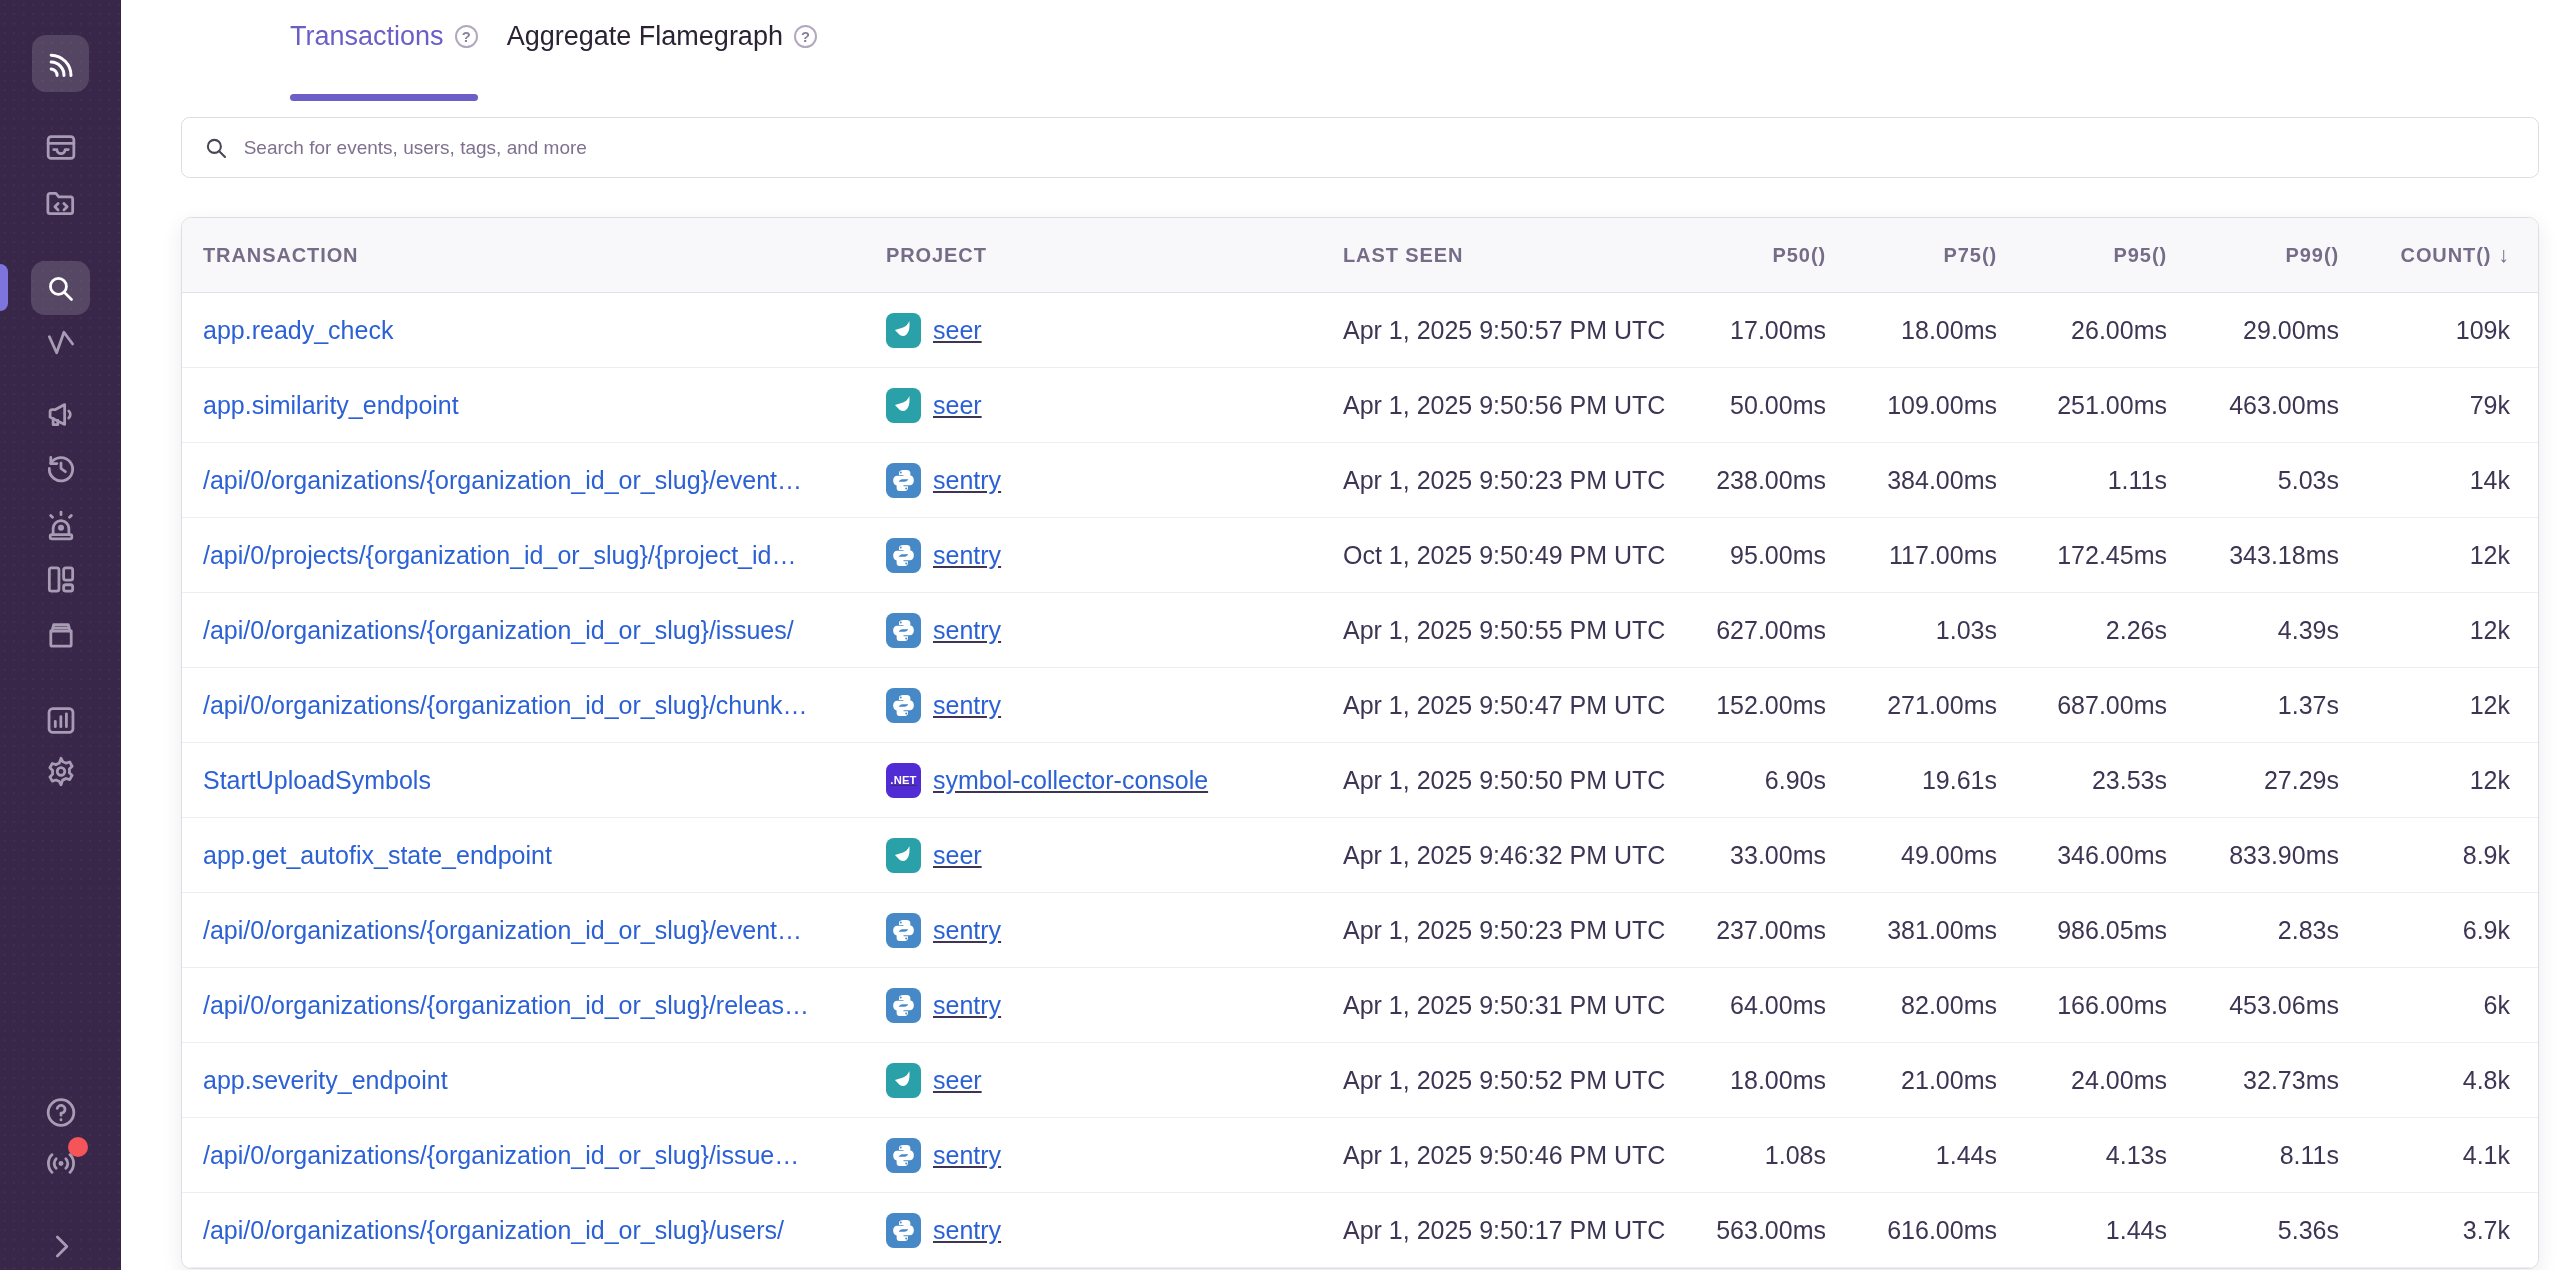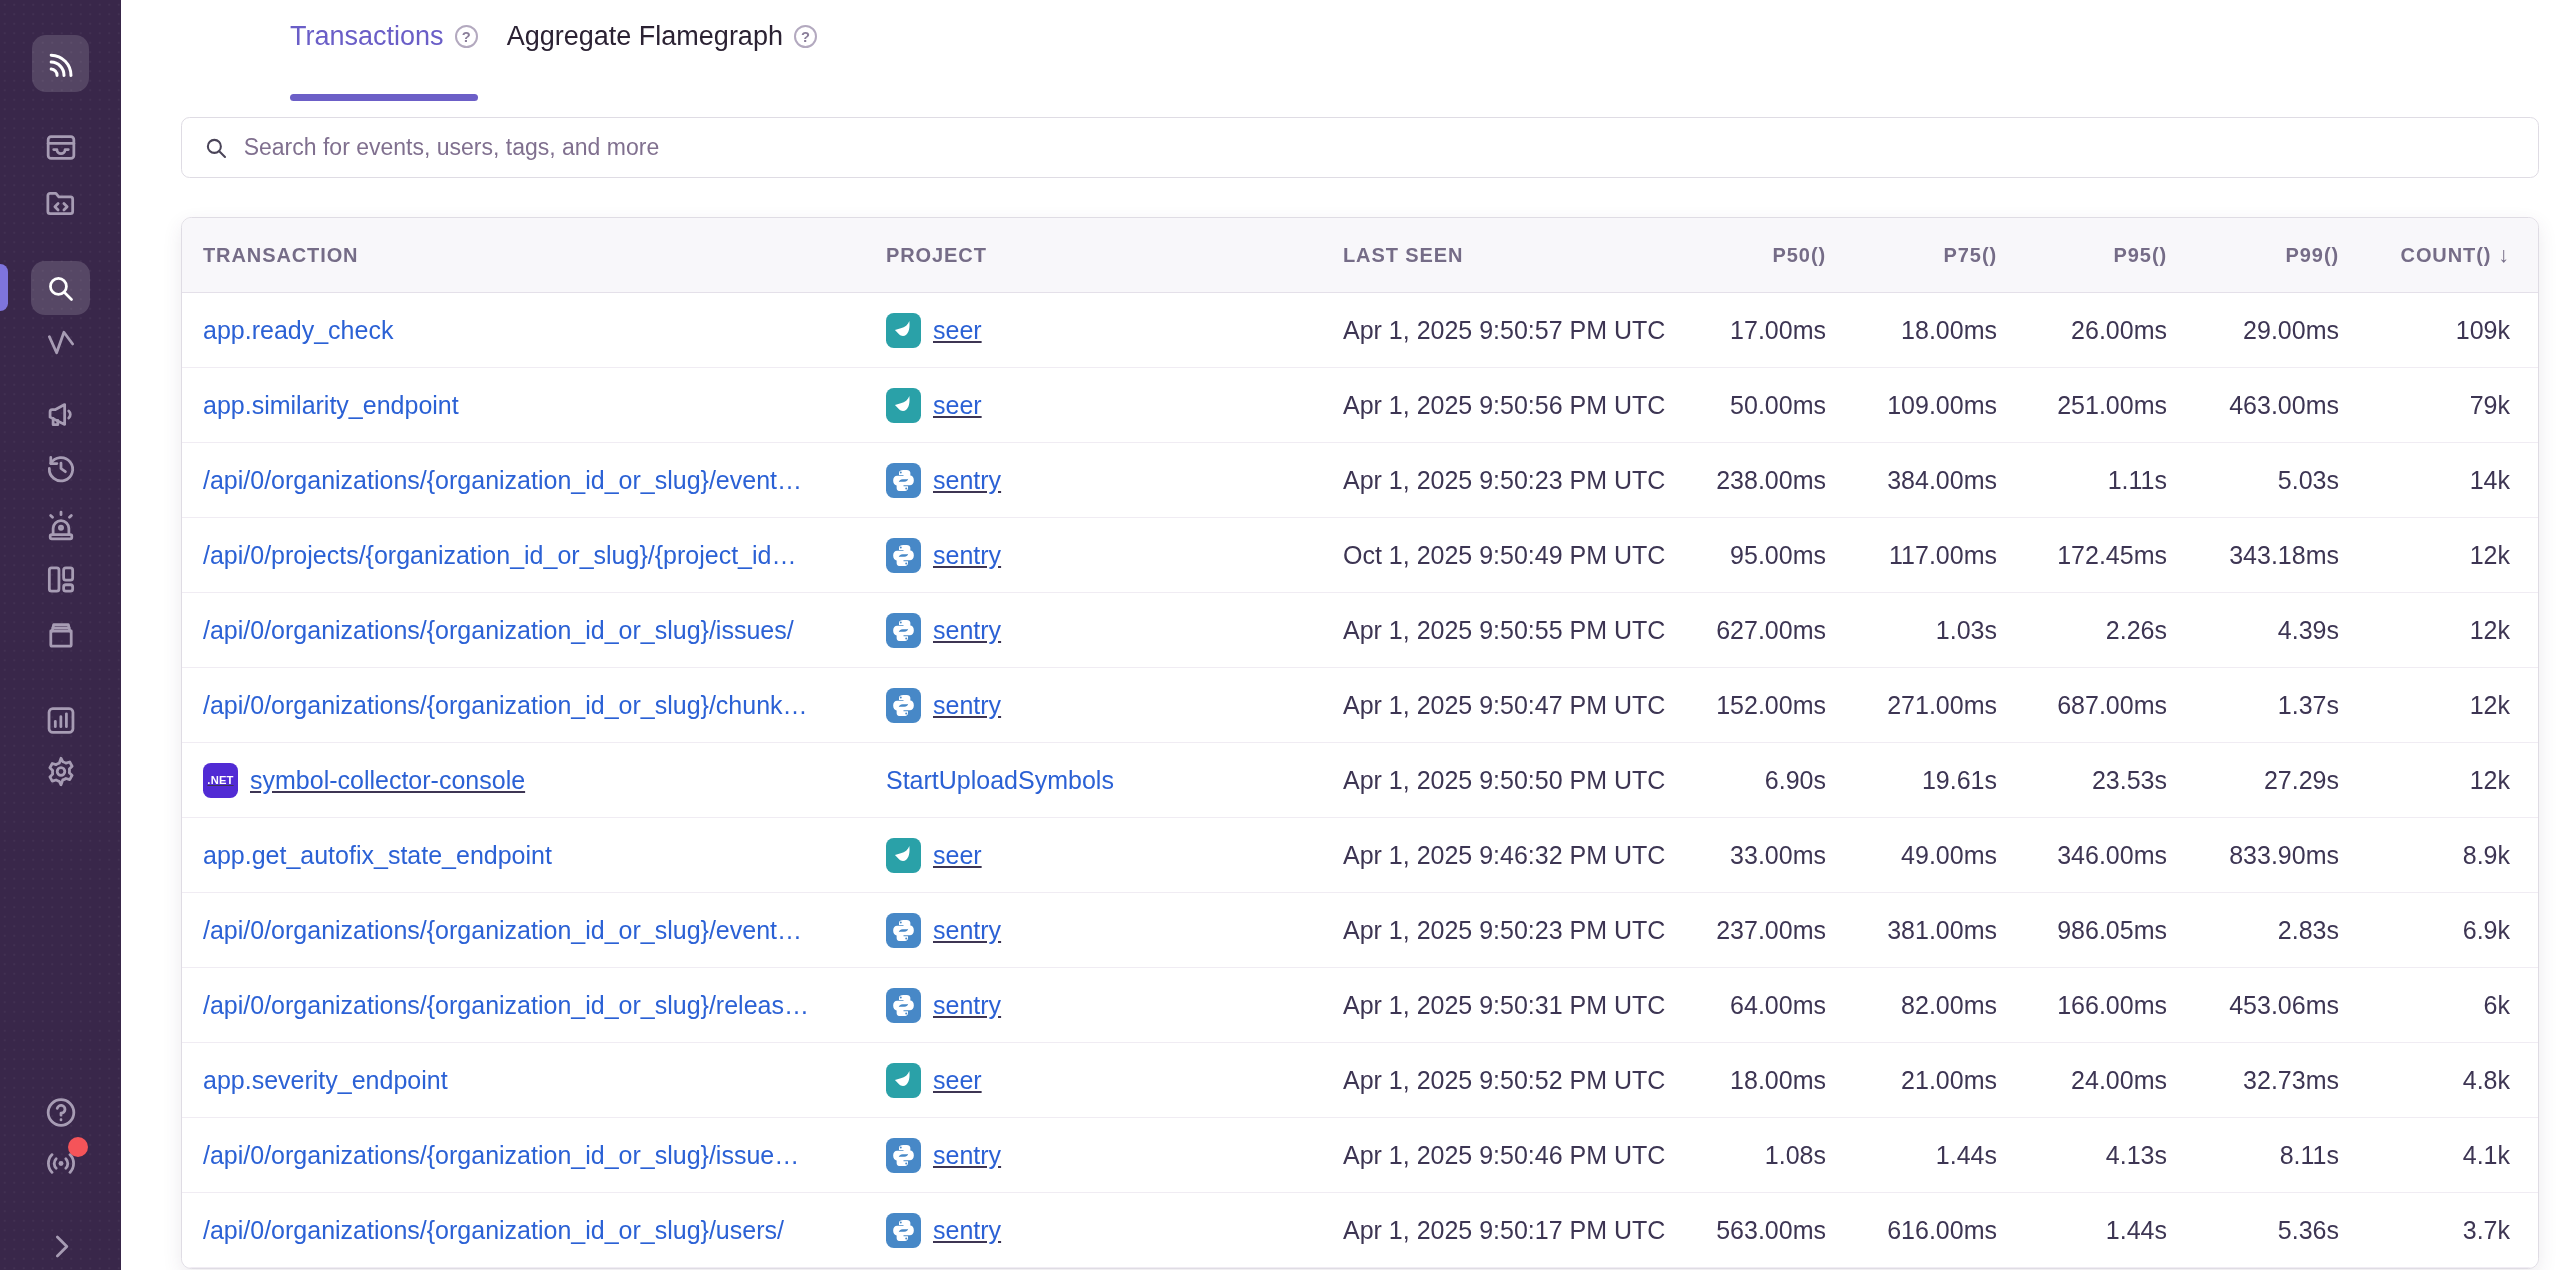--- a/index.html
+++ b/index.html
@@ -35,21 +35,21 @@
   .tab.active { color: #6A5EC7; }
   .tab.active::after { content: ""; position: absolute; left: 0; right: 0; top: 73px;
     height: 7px; border-radius: 3.5px; background: var(--accent, #6C5FC7); }
   .help { width: 23px; height: 23px; border-radius: 50%; border: 2.2px solid #B3A9BF;
     color: #8A7E99; font-size: 14.7px; font-weight: bold; display: flex;
     align-items: center; justify-content: center; flex: none; }
 
   .search { display: flex; align-items: center; gap: 14.7px; margin: 60px 37px 0 60px;
     height: 61px; border: 1.7px solid #DFDCE4; border-radius: 8.6px; padding: 0 21px; background: #fff; }
   .search svg { width: 26px; height: 26px; color: #4A4458; flex: none; }
-  .search input { flex: 1; border: 0; outline: 0; font-size: 23px; color: #3D3553;
+  .search input { flex: 1; border: 0; outline: 0; font-size: 19px; color: #3D3553;
     font-family: inherit; background: transparent; }
   .search input::placeholder { color: #80708F; }
 
   
   .table { margin: 39px 37px 0 60px; border: 1.7px solid #DFDCE4; border-radius: 10.4px;
     overflow: hidden; box-shadow: 0 7px 19px rgba(67,48,86,.10); background: #fff; }
   .tr { display: grid; grid-template-columns: 683px 457px 328px 155px 171px 170px 172px 1fr;
     align-items: center; height: 75px; padding: 0 28px 0 21px; }
   .thead .tr { background: #F8F7FA; border-bottom: 1.7px solid #E4E0E9; }
   .th { font-size: 20px; font-weight: bold; letter-spacing: 0.9px; color: #756C87;
@@ -362,26 +362,26 @@
             <a href="#">sentry</a>
           </div>
           <div class="td date">Apr 1, 2025 9:50:47 PM UTC</div>
           <div class="td num">152.00ms</div>
           <div class="td num">271.00ms</div>
           <div class="td num">687.00ms</div>
           <div class="td num">1.37s</div>
           <div class="td num">12k</div>
         </div>
         <div class="tr">
+          <div class="td">
+            <a class="txn" href="#">StartUploadSymbols</a>
+          </div>
           <div class="td proj">
             <span class="tile dotnet">.NET</span>
             <a href="#">symbol-collector-console</a>
-          </div>
-          <div class="td">
-            <a class="txn" href="#">StartUploadSymbols</a>
           </div>
           <div class="td date">Apr 1, 2025 9:50:50 PM UTC</div>
           <div class="td num">6.90s</div>
           <div class="td num">19.61s</div>
           <div class="td num">23.53s</div>
           <div class="td num">27.29s</div>
           <div class="td num">12k</div>
         </div>
         <div class="tr">
           <div class="td">

